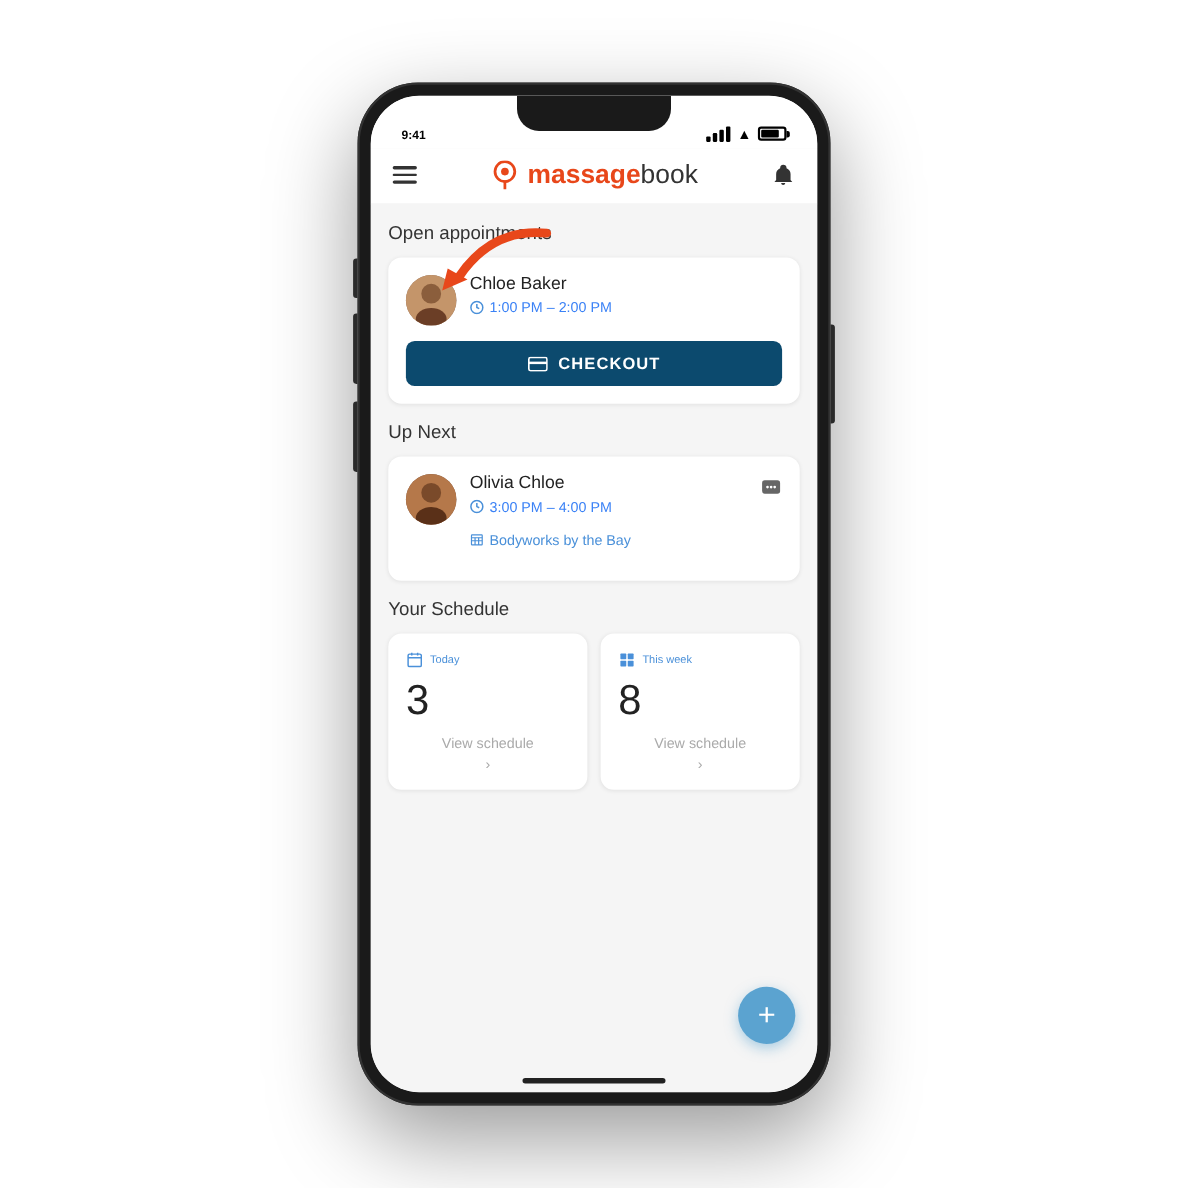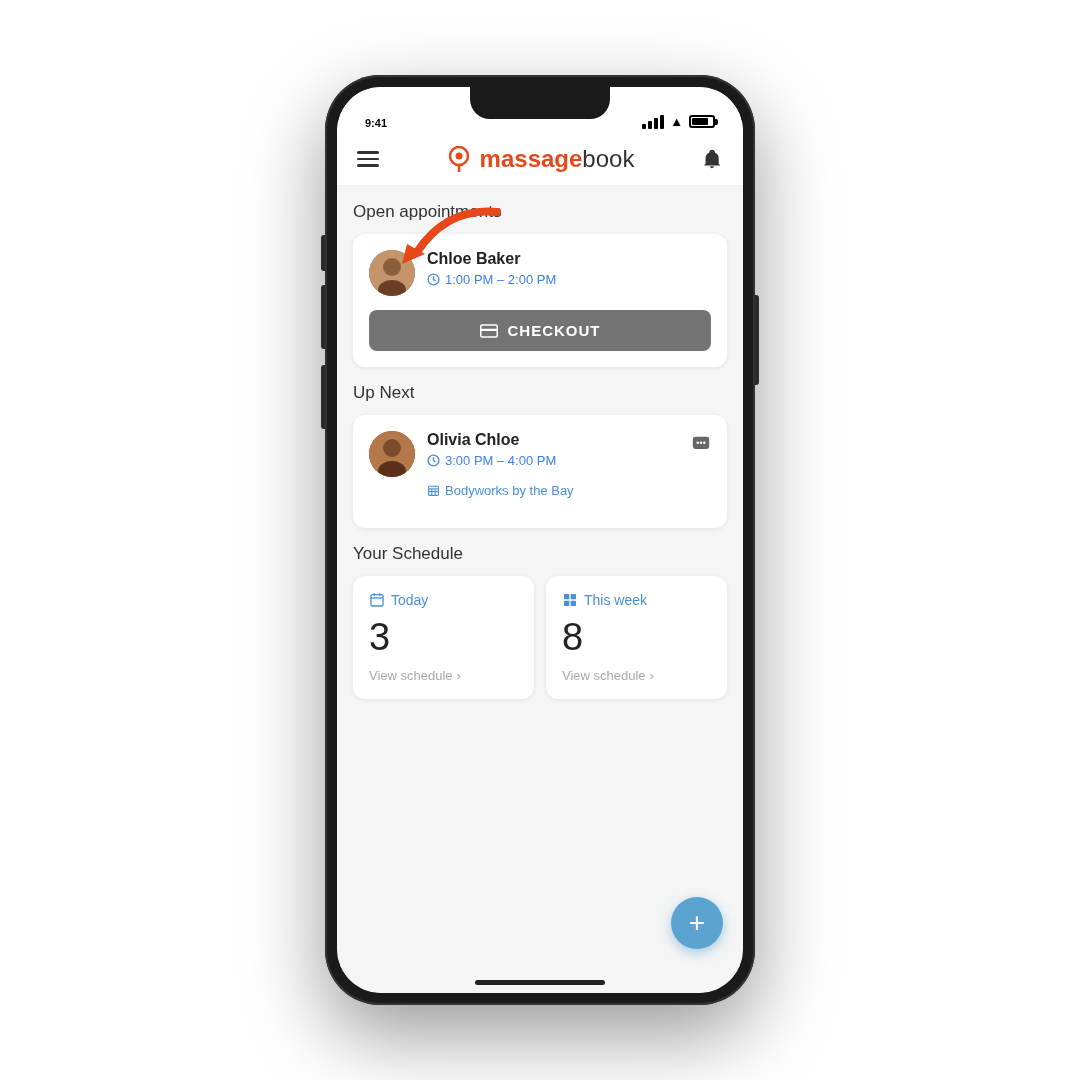--- a/index.html
+++ b/index.html
@@ -254,21 +254,21 @@
     }
     .avatar svg {
       width: 100%;
       height: 100%;
     }
     .appt-info {
       flex: 1;
     }
     .appt-name {
       font-size: 16px;
-      font-weight: 700;
+      font-weight: 400;
       color: #222;
       margin-bottom: 4px;
     }
     .appt-time {
       display: flex;
       align-items: center;
       gap: 5px;
       font-size: 13px;
       color: #3b82f6;
     }
@@ -282,21 +282,21 @@
     }
     .msg-icon {
       color: #555;
       font-size: 18px;
       margin-left: auto;
       margin-top: 4px;
     }
 
     
     .checkout-btn {
-      background: #737373;
+      background: #0c4a6e;
       color: #fff;
       border: none;
       border-radius: 8px;
       padding: 12px 20px;
       width: 100%;
       font-size: 15px;
       font-weight: 700;
       letter-spacing: 1px;
       display: flex;
       align-items: center;
@@ -315,38 +315,39 @@
       background: #ffffff;
       border-radius: 12px;
       padding: 16px;
       box-shadow: 0 1px 4px rgba(0,0,0,0.08);
       cursor: pointer;
     }
     .schedule-label {
       display: flex;
       align-items: center;
       gap: 6px;
-      font-size: 14px;
+      font-size: 10px;
       color: #4a90d9;
       font-weight: 500;
       margin-bottom: 10px;
     }
     .schedule-count {
       font-size: 38px;
       font-weight: 400;
       color: #222;
       line-height: 1;
       margin-bottom: 12px;
     }
     .view-schedule {
       font-size: 13px;
       color: #aaa;
       display: flex;
       align-items: center;
       gap: 4px;
+      flex-direction: column;
     }
 
     
     .fab {
       position: absolute;
       bottom: 44px;
       right: 20px;
       width: 52px;
       height: 52px;
       background: #5ba3d0;

